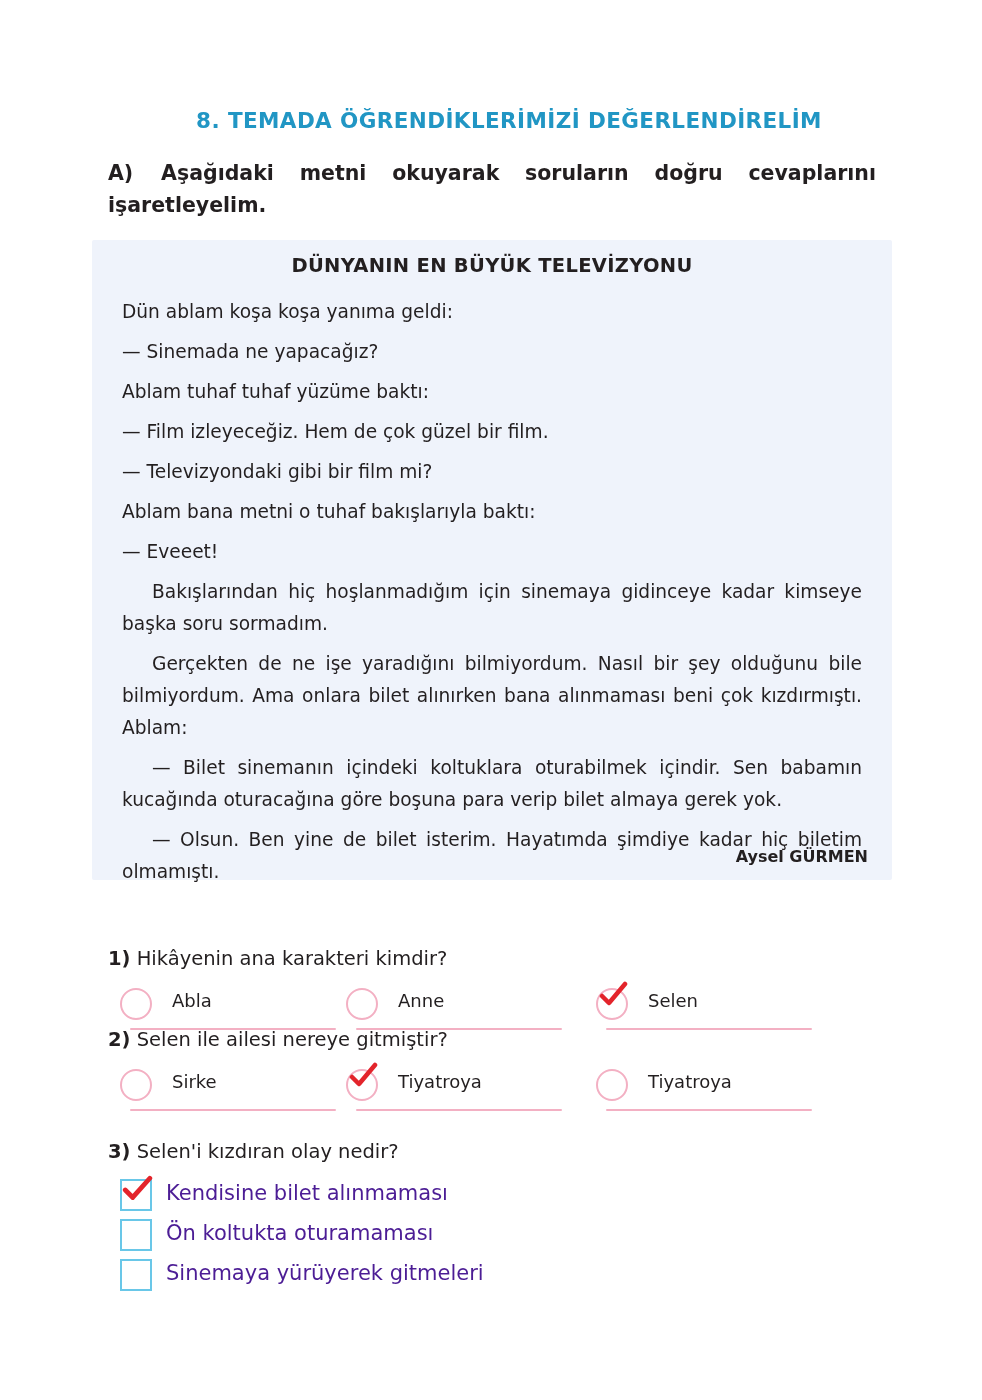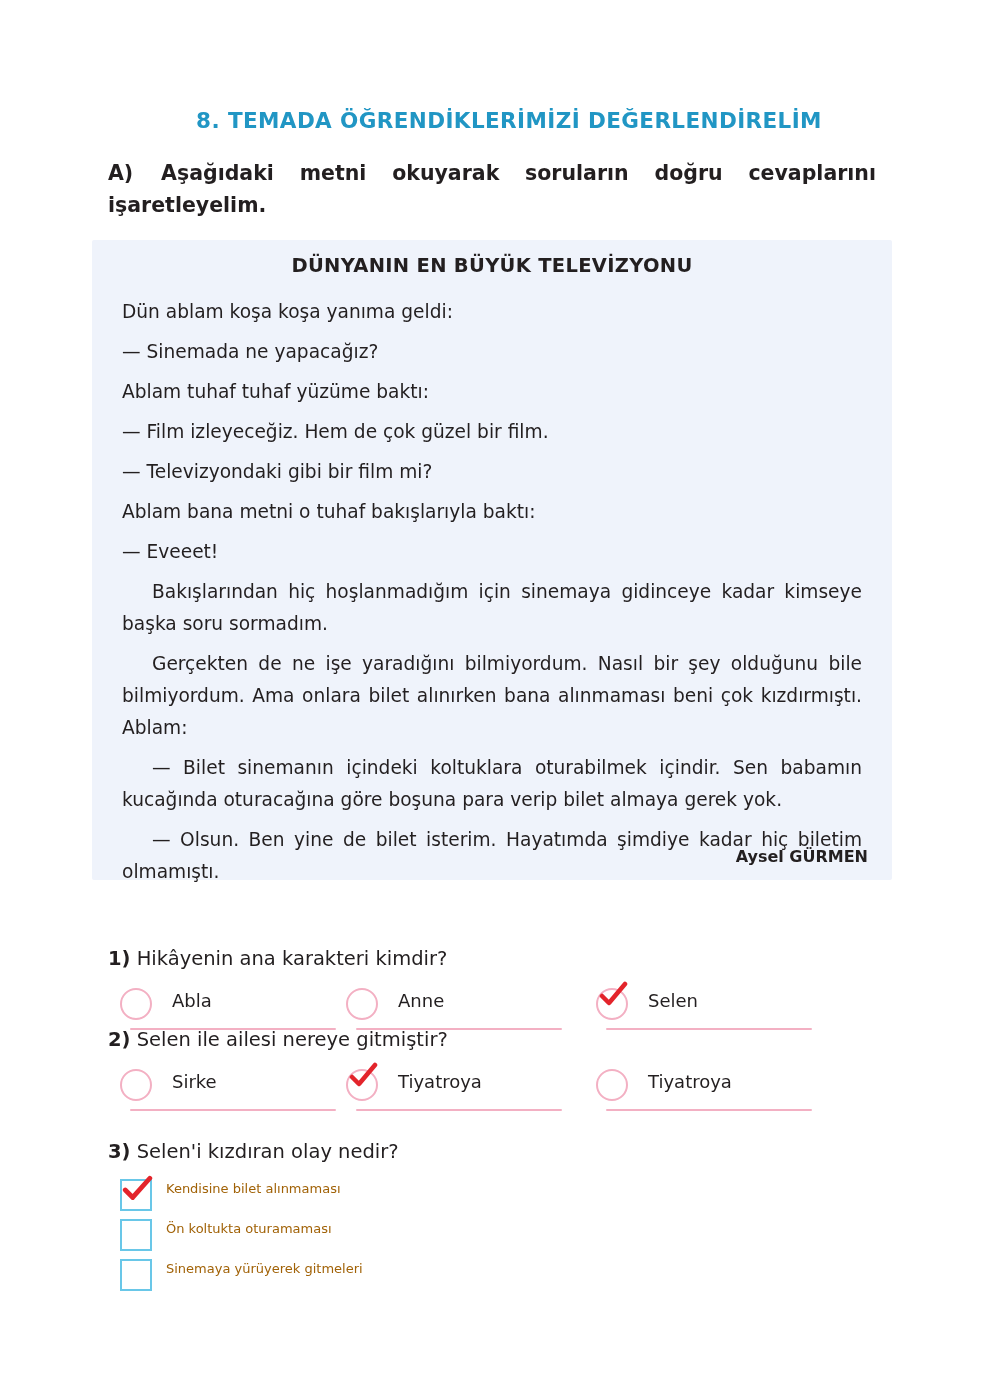--- a/index.html
+++ b/index.html
@@ -177,22 +177,22 @@
     width: 32px;
     height: 32px;
     border: 2.5px solid #69c7e8;
     box-sizing: border-box;
     background: #ffffff;
   }
   .check-label {
     position: absolute;
     left: 58px;
     top: 4px;
-    font-size: 13px;
-    color: #a16207;
+    font-size: 21px;
+    color: #4c1d95;
     white-space: nowrap;
   }
   .check-tick {
     position: absolute;
     left: 13px;
     top: -3px;
     width: 32px;
     height: 32px;
   }
 </style>

